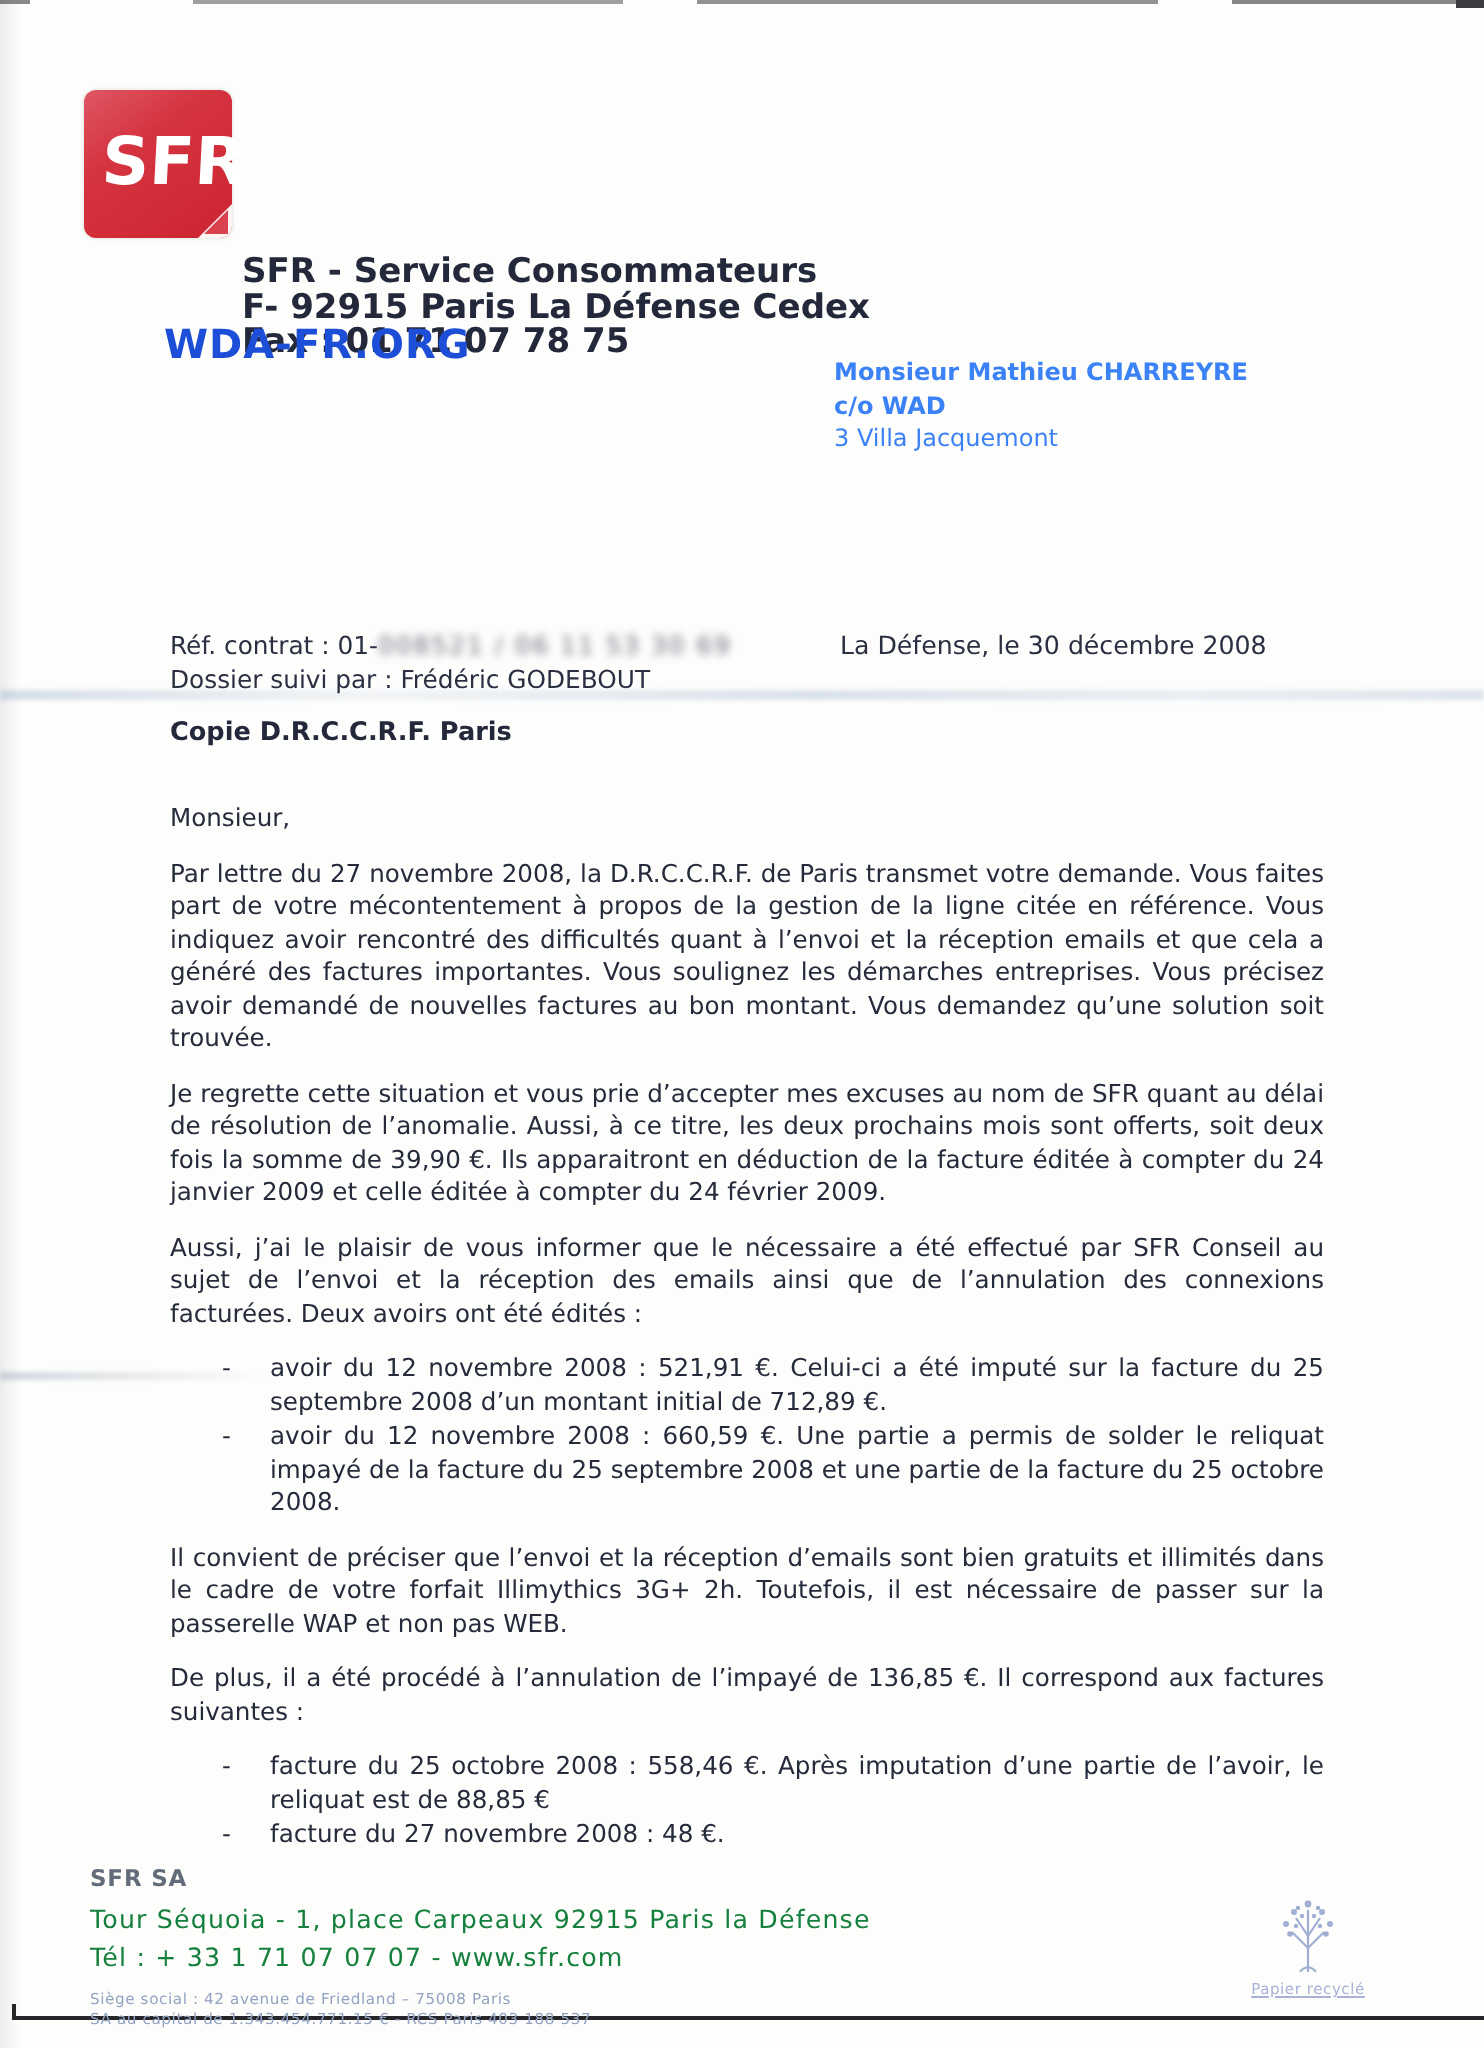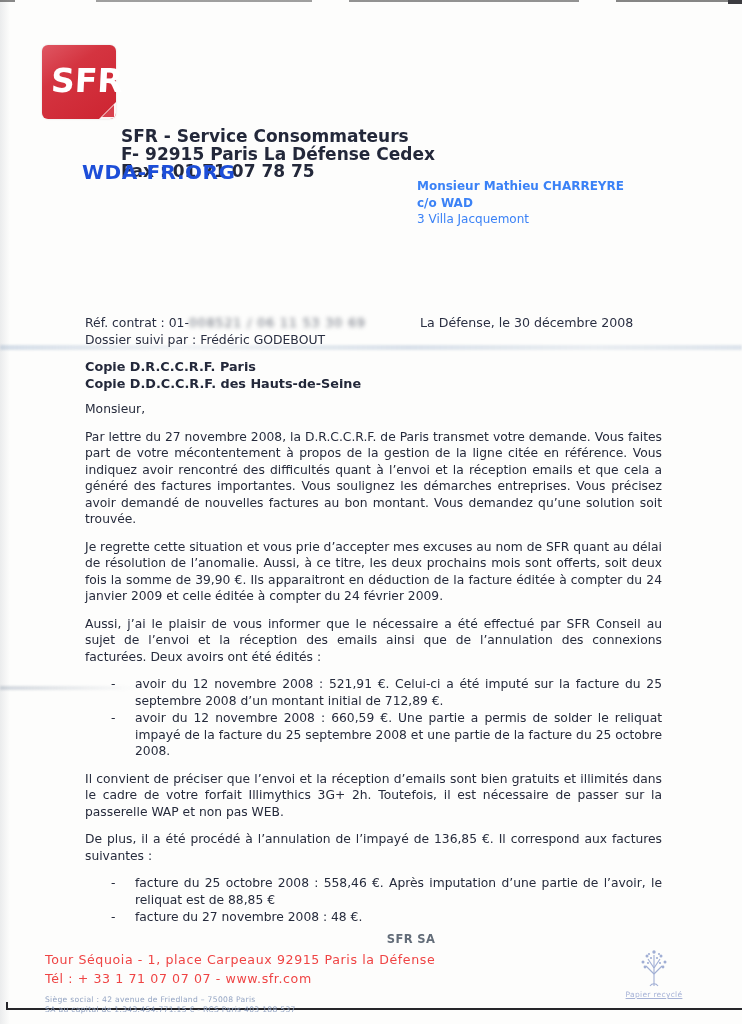--- a/index.html
+++ b/index.html
@@ -88,22 +88,22 @@
     font-size:12.3px; line-height:16.5px; color:#262b3c; text-align:justify;
   }
   .body-copy p { margin-bottom:11px; }
   .salutation { margin-bottom:10px; text-align:left; }
   ul.dash { list-style:none; margin:0 0 11px 0; }
   ul.dash li { display:flex; margin-bottom:1px; }
   ul.dash .dash-mark { width:24px; padding-left:26px; flex:0 0 50px; text-align:left; }
   ul.dash .li-text { flex:1; text-align:justify; }
 
   .footer { position:absolute; left:45px; top:932px; color:#7d8795; }
-  .footer .company { font-weight:bold; font-size:11.5px; color:#636d79; letter-spacing:.4px; margin-bottom:4px;text-align:right; }
-  .footer .addr, .footer .phone { font-size:12.6px; letter-spacing:.6px; line-height:19px; color:#ef4444; }
+  .footer .company { font-weight:bold; font-size:11.5px; color:#636d79; letter-spacing:.4px; margin-bottom:4px; }
+  .footer .addr, .footer .phone { font-size:12.6px; letter-spacing:.6px; line-height:19px; color:#15803d; }
   .footer .legal { margin-top:7px; font-size:7.6px; line-height:10px; color:#92a3c2; letter-spacing:.3px; }
 
   .recycled { position:absolute; left:616px; top:946px; width:76px; text-align:center; color:#a0aed4; }
   .recycled .label { font-size:7.5px; margin-top:2px; letter-spacing:.3px; color:#a6b2d6;text-decoration:underline; }
   .recycled svg { display:block; margin:0 auto; }
 </style>
 </head>
 <body>
 
 <div class="page">
@@ -135,21 +135,20 @@
     <div class="b">c/o WAD</div>
     <div>3 Villa Jacquemont</div>
   </div>
 
   <div class="refline"><span>Réf. contrat : 01-</span><span class="redacted">008521 / 06 11 53 30 69</span></div>
   <div class="dateline">La Défense, le 30 décembre 2008</div>
   <div class="handler">Dossier suivi par : Frédéric GODEBOUT</div>
 
   <div class="copies">
     <div>Copie D.R.C.C.R.F. Paris</div>
-    <div>Copie D.D.C.C.R.F. des Hauts-de-Seine</div>
   </div>
 
   <div class="body-copy">
     <p class="salutation">Monsieur,</p>
     <p>Par lettre du 27 novembre 2008, la D.R.C.C.R.F. de Paris transmet votre demande. Vous faites part de votre mécontentement à propos de la gestion de la ligne citée en référence. Vous indiquez avoir rencontré des difficultés quant à l’envoi et la réception emails et que cela a généré des factures importantes. Vous soulignez les démarches entreprises. Vous précisez avoir demandé de nouvelles factures au bon montant. Vous demandez qu’une solution soit trouvée.</p>
     <p>Je regrette cette situation et vous prie d’accepter mes excuses au nom de SFR quant au délai de résolution de l’anomalie. Aussi, à ce titre, les deux prochains mois sont offerts, soit deux fois la somme de 39,90 €. Ils apparaitront en déduction de la facture éditée à compter du 24 janvier 2009 et celle éditée à compter du 24 février 2009.</p>
     <p>Aussi, j’ai le plaisir de vous informer que le nécessaire a été effectué par SFR Conseil au sujet de l’envoi et la réception des emails ainsi que de l’annulation des connexions facturées. Deux avoirs ont été édités :</p>
     <ul class="dash">
       <li>
         <span class="dash-mark">-</span>

